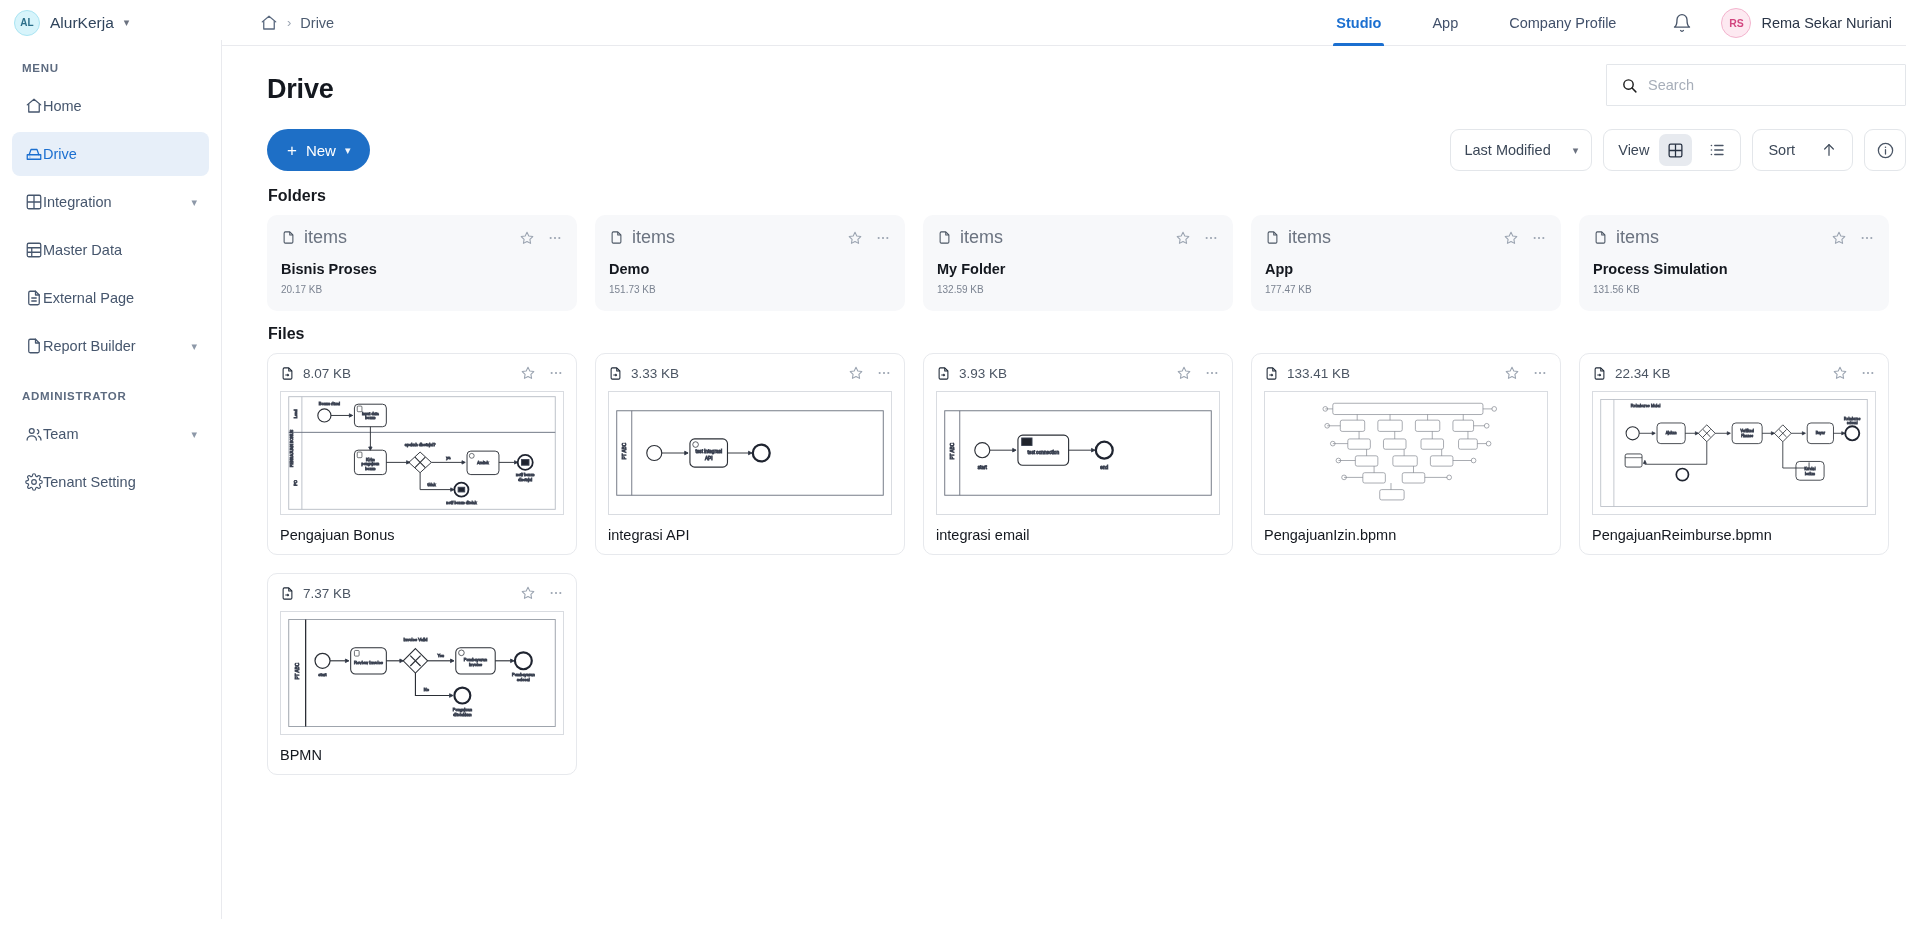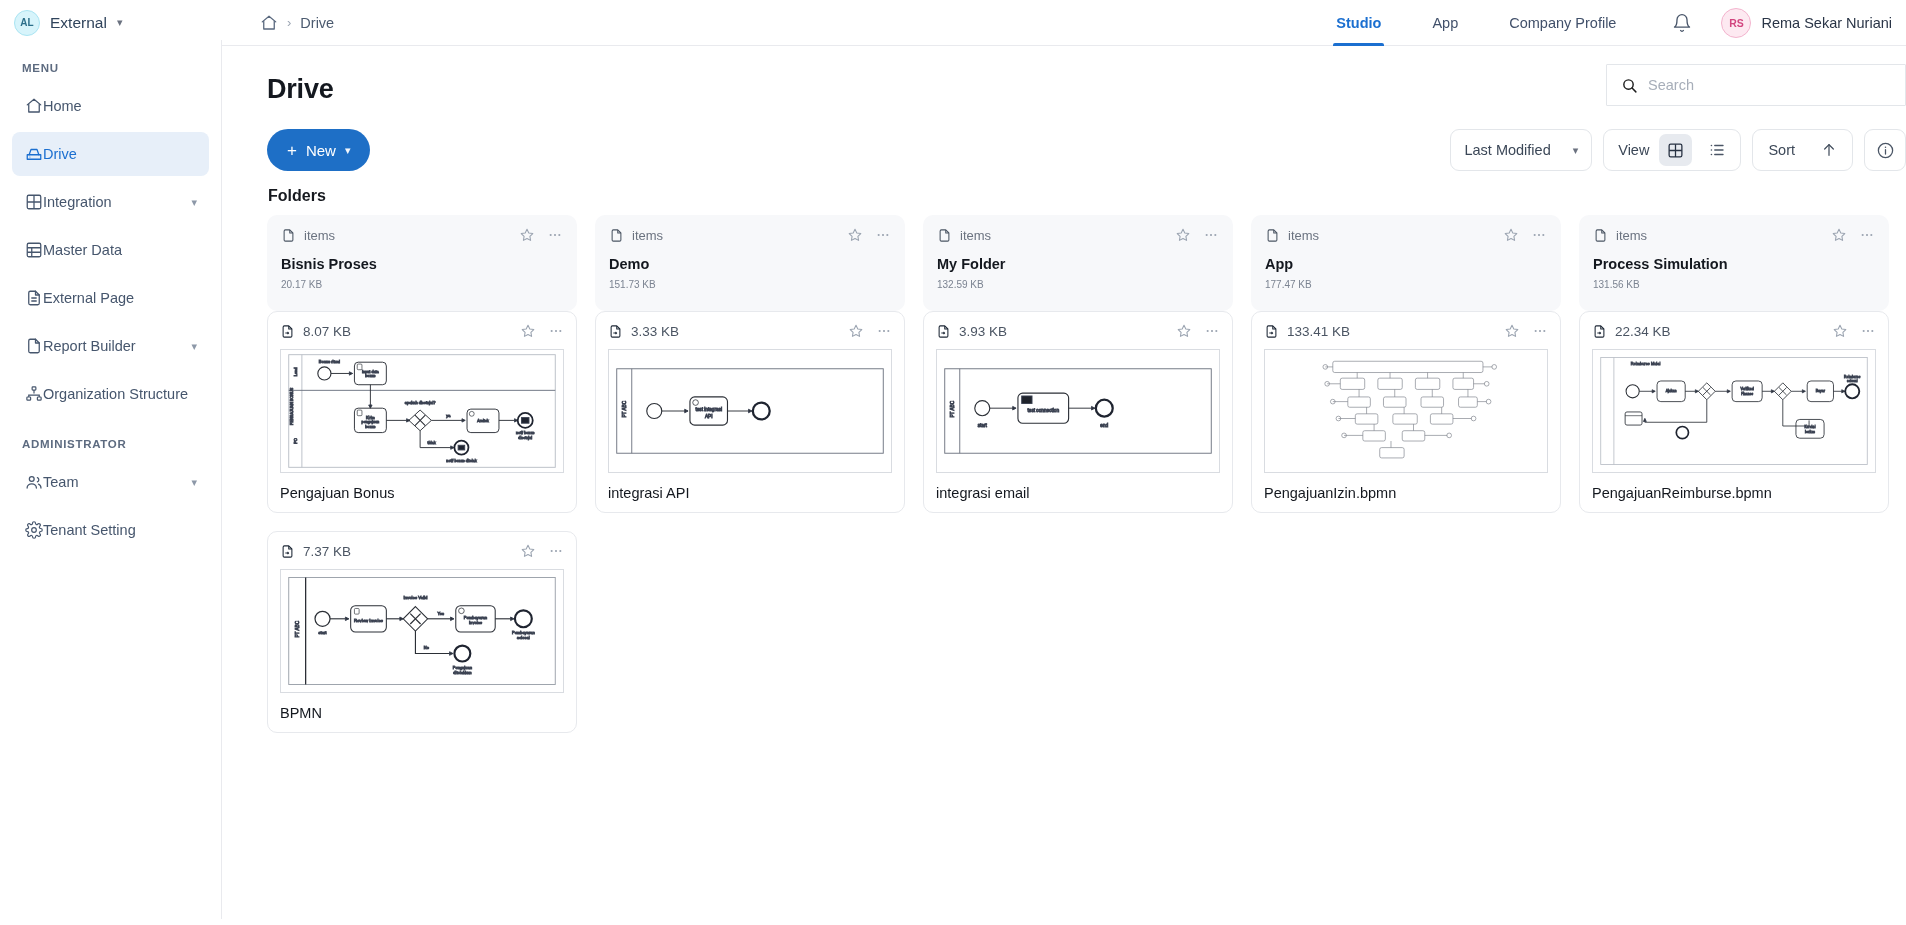--- a/index.html
+++ b/index.html
@@ -133,21 +133,21 @@
   .group-title {
     font-size: 16px; font-weight: 700; color: #16191f; margin: 14px 0 10px 1px;
   }
   .grid { display: flex; gap: 18px; }
   .folder-card {
     width: 310px; height: 96px; background: #f7f8fa; border-radius: 10px;
     padding: 12px 14px 0 14px; position: relative; cursor: pointer; flex: 0 0 310px;
   }
   .fc-top { display: flex; align-items: center; }
   .fc-items {
-    display: flex; align-items: center; gap: 8px; color: #6b7380; font-size: 13px;
+    display: flex; align-items: center; gap: 8px; color: #6b7380; font-size: 18px;
   }
   .fc-acts { margin-left: auto; display: flex; align-items: center; gap: 12px; color: #9aa3b0; }
   .fc-name { font-size: 14.5px; font-weight: 700; color: #14181f; margin-top: 13px; }
   .fc-size { font-size: 10px; color: #7b8391; margin-top: 7px; }
 
   .file-card {
     width: 310px; background: #fff; border: 1px solid #e7e9ed; border-radius: 10px;
     padding: 11px 12px 11px 12px; cursor: pointer; flex: 0 0 310px;
   }
   .fl-top { display: flex; align-items: center; }
@@ -162,21 +162,21 @@
   .fl-name { font-size: 14.5px; color: #14181f; margin-top: 12px; }
   .row2 { margin-top: 18px; }
   .ic { display: flex; }
 </style>
 </head>
 <body>
 
 <div class="topbar">
   <div class="brand">
     <div class="brand-avatar">AL</div>
-    <span class="brand-name">External</span>
+    <span class="brand-name">AlurKerja</span>
     <span class="caret">▾</span>
   </div>
 
   <div class="bc">
     <span class="bc-home ic">
       <svg width="18" height="18" viewBox="0 0 24 24" fill="none" stroke="currentColor" stroke-width="1.7" stroke-linecap="round" stroke-linejoin="round">
           <path d="M3 10.5 12 3l9 7.5"></path>
           <path d="M5 9.8V20h14V9.8"></path>
         </svg>
     </span>
@@ -261,31 +261,20 @@
     <span class="ico">
       <svg width="18" height="18" viewBox="0 0 24 24" fill="none" stroke="currentColor" stroke-width="1.7" stroke-linecap="round" stroke-linejoin="round">
           <path d="M14 3H7a2 2 0 0 0-2 2v14a2 2 0 0 0 2 2h10a2 2 0 0 0 2-2V8z"></path>
           <path d="M14 3v5h5"></path>
         </svg>
     </span>
     <span class="lbl">Report Builder</span>
     <span class="chev">▾</span>
   </div>
 
-  <div class="nav-item">
-    <span class="ico">
-      <svg width="18" height="18" viewBox="0 0 24 24" fill="none" stroke="currentColor" stroke-width="1.6">
-          <rect x="9.5" y="2.5" width="5" height="4.2" rx="1"></rect>
-          <rect x="2.5" y="16" width="5" height="4.2" rx="1"></rect>
-          <rect x="16.5" y="16" width="5" height="4.2" rx="1"></rect>
-          <path d="M12 6.7v4.6M5 16v-2.6h14V16"></path>
-        </svg>
-    </span>
-    <span class="lbl">Organization Structure</span>
-  </div>
 
   <div class="sec-label admin">ADMINISTRATOR</div>
 
   <div class="nav-item">
     <span class="ico">
       <svg width="18" height="18" viewBox="0 0 24 24" fill="none" stroke="currentColor" stroke-width="1.7" stroke-linecap="round" stroke-linejoin="round">
           <circle cx="9" cy="8" r="3.2"></circle>
           <path d="M2.8 20c0-3.4 2.8-5.6 6.2-5.6s6.2 2.2 6.2 5.6"></path>
           <path d="M16.5 6.2a3 3 0 0 1 0 5.6"></path>
           <path d="M18 14.8c2 .7 3.3 2.5 3.3 5.2"></path>
@@ -524,20 +513,21 @@
                 </svg>
               </span>
           </span>
         </div>
         <div class="fc-name">Process Simulation</div>
         <div class="fc-size">131.56 KB</div>
       </div>
 
     </div>
 
+    <div class="group-title">Files</div>
 
     <div class="grid">
 
       <div class="file-card">
         <div class="fl-top">
           <span class="fl-size">
             <span class="ic">
                 <svg width="15" height="15" viewBox="0 0 24 24" fill="none" stroke="#1f2937" stroke-width="1.7" stroke-linejoin="round">
                   <path d="M14 3H7a2 2 0 0 0-2 2v14a2 2 0 0 0 2 2h10a2 2 0 0 0 2-2V8z"></path>
                   <path d="M14 3v5h5"></path>

